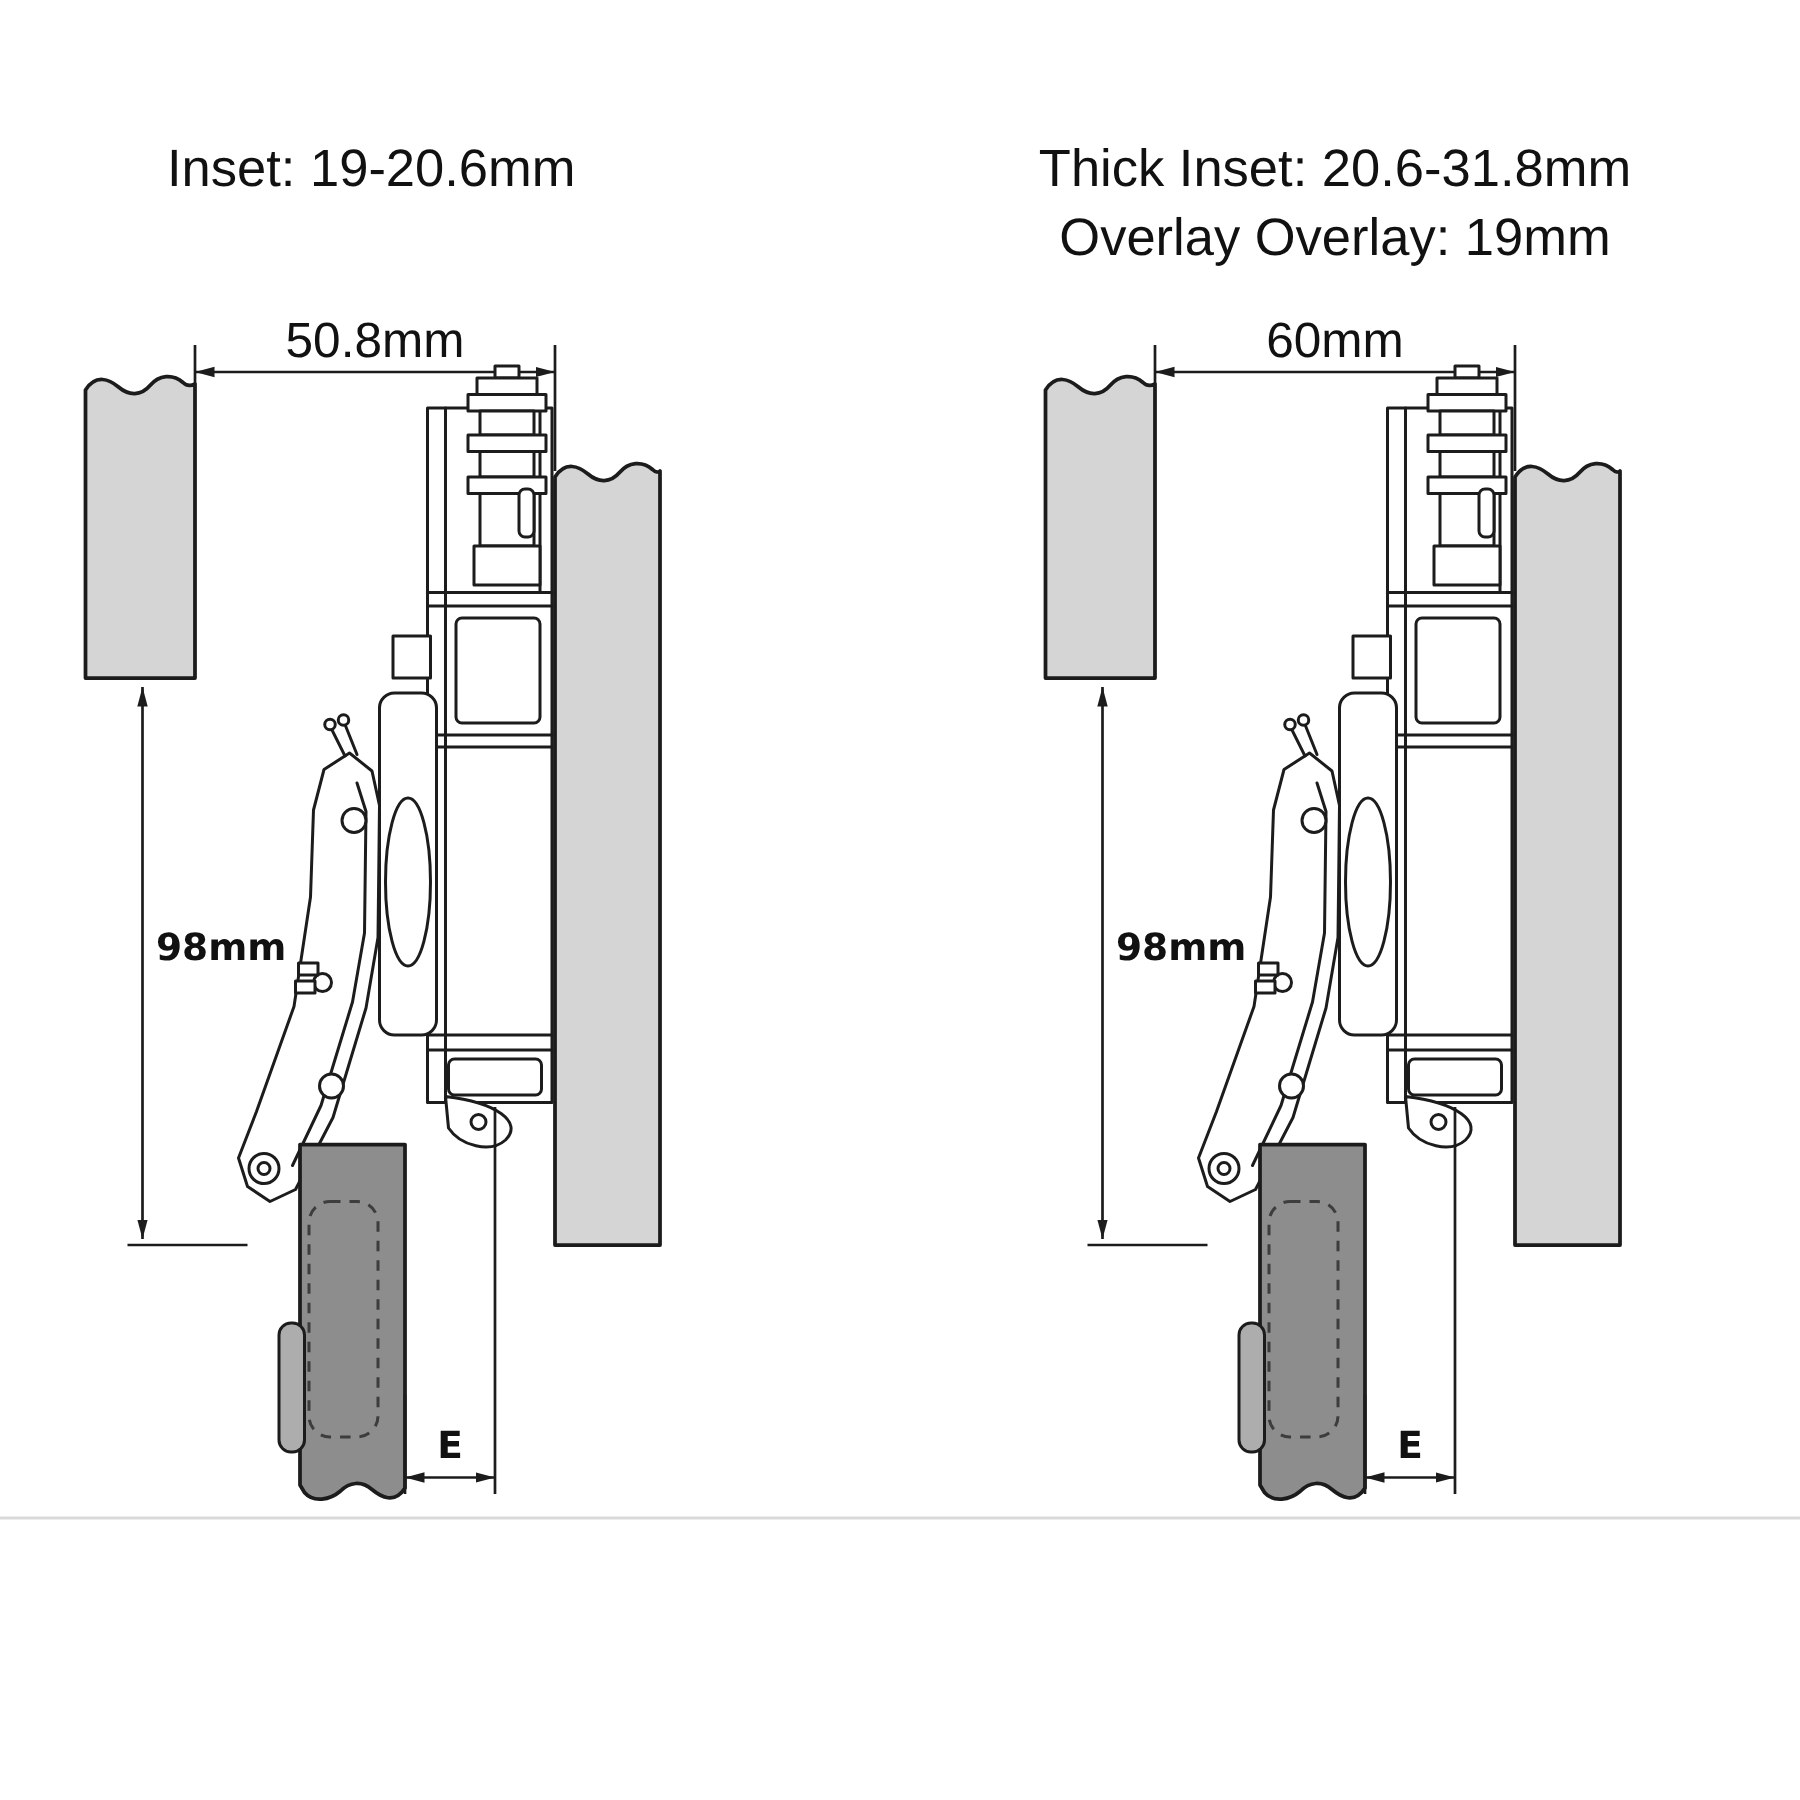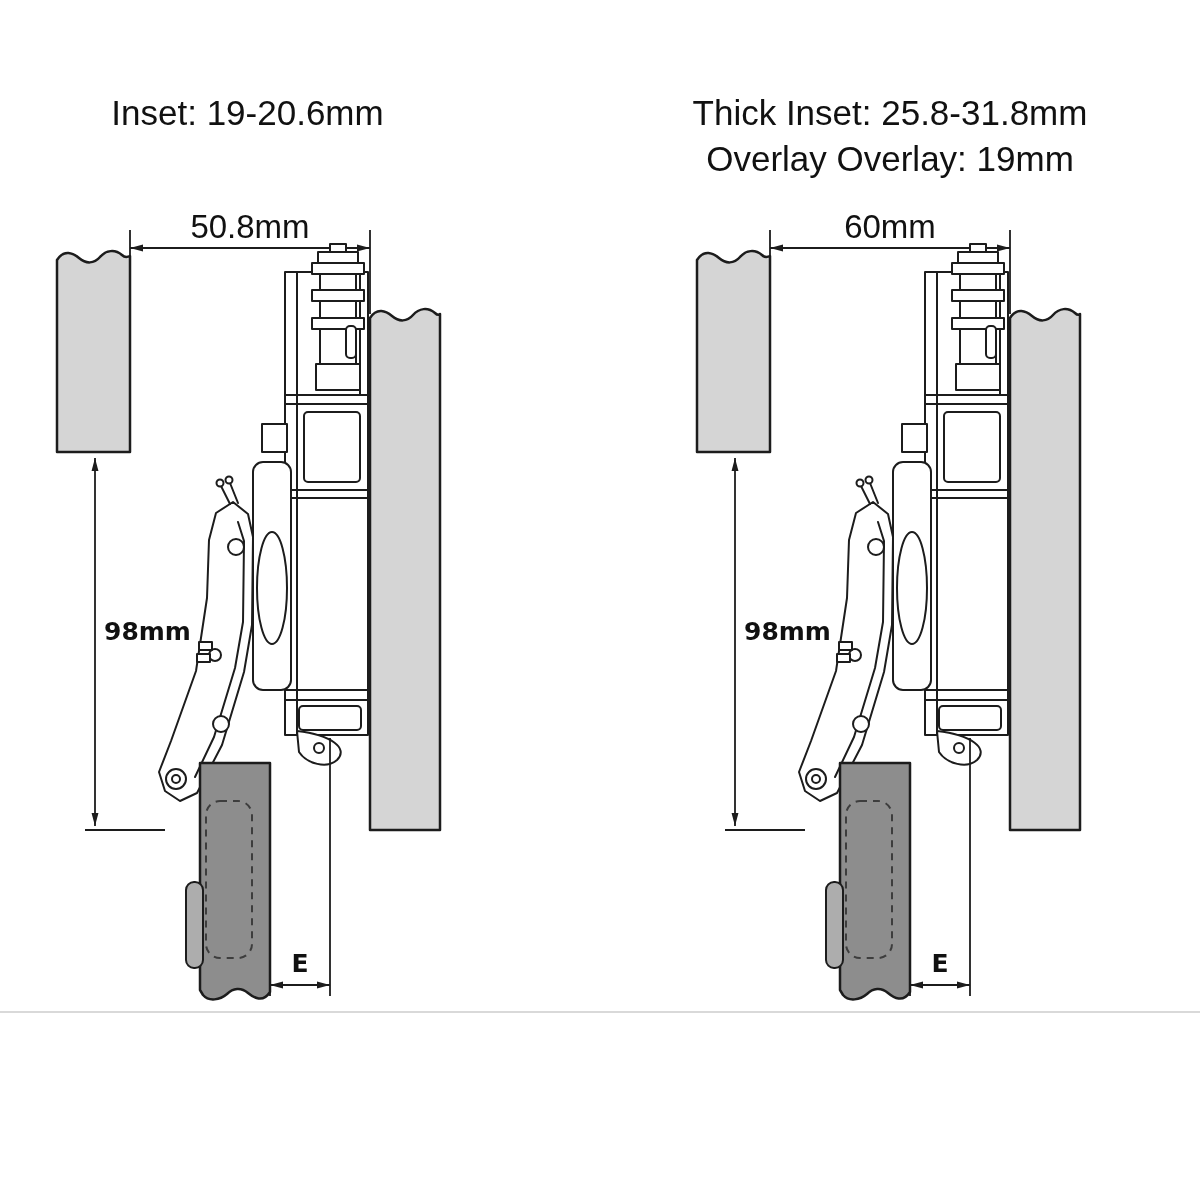--- a/index.html
+++ b/index.html
@@ -27,21 +27,21 @@
 </head>
 <body>
 
 <div class="stage">
 
   <div class="title title-left">
     <div>Inset: 19-20.6mm</div>
   </div>
 
   <div class="title title-right">
-    <div>Thick Inset: 25.8-31.8mm</div>
+    <div>Thick Inset: 20.6-31.8mm</div>
     <div>Overlay Overlay: 19mm</div>
   </div>
 
   <svg class="canvas" width="1200" height="1200" viewBox="0 0 1200 1200">
     <defs>
       <marker id="ah" viewBox="0 0 12 8" refX="12" refY="4" markerWidth="13" markerHeight="9" orient="auto-start-reverse" markerUnits="userSpaceOnUse">
         <path d="M0,0.8 L12,4 L0,7.2 Z"></path>
       </marker>
 
       <g id="hinge-diagram">

